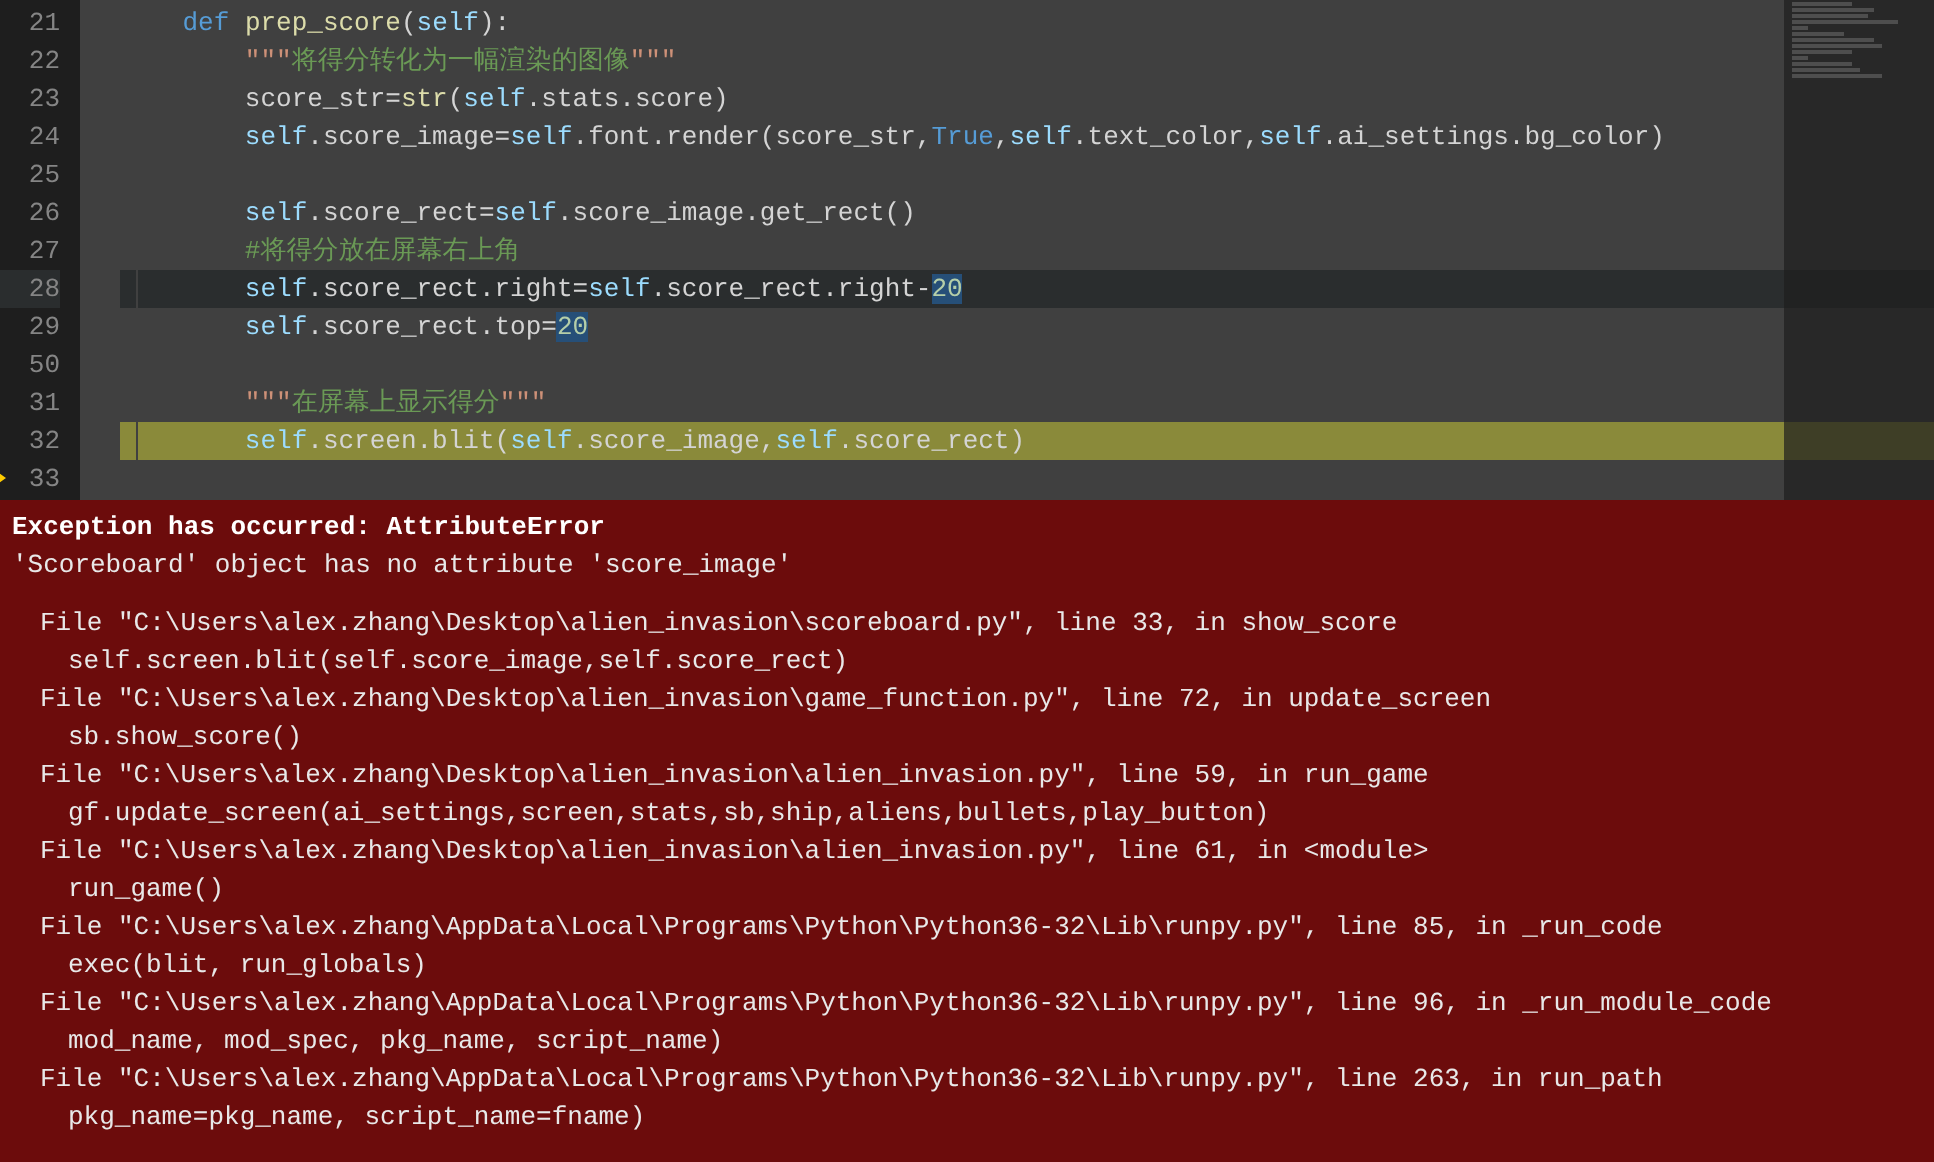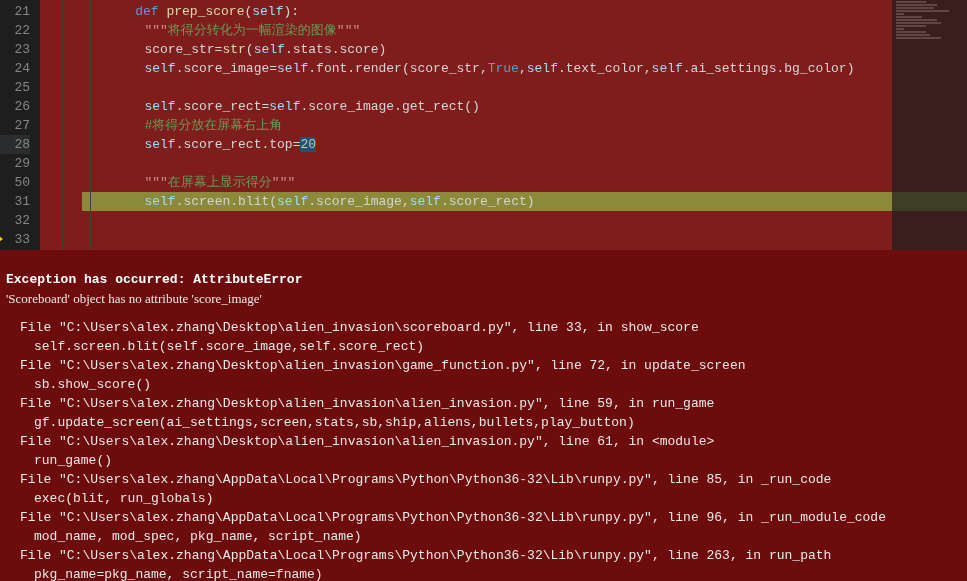--- a/index.html
+++ b/index.html
@@ -9,23 +9,22 @@
     background: #1e1e1e;
     color: #d4d4d4;
     width: 967px;
     height: 581px;
     overflow: hidden;
     position: relative;
   }
   .editor-container {
     display: flex;
     height: 250px;
-    background: #7f1d1d;
+    background: #404040;
     position: relative;
-    gap: 22px;
   }
   .gutter {
     width: 40px;
     background: #1e1e1e;
     text-align: right;
     padding-right: 10px;
     color: #858585;
     user-select: none;
     line-height: 19px;
     padding-top: 2px;
@@ -53,41 +52,41 @@
   .indent-guide {
     position: absolute;
     top: 0;
     bottom: 0;
     width: 1px;
     background: #404040;
   }
   .ln { white-space: pre; height: 19px; }
   .ln.highlight { background: #8a8a3a; }
   .ln.current { background: #2a2d2e; }
-  .kw { color: #569cd6; margin-left: 22px; }
+  .kw { color: #569cd6; }
   .fn { color: #dcdcaa; }
   .self { color: #9cdcfe; margin-top: 40px; }
   .str { color: #ce9178; }
   .doc { color: #6a9955; }
   .cmt { color: #6a9955; }
   .num { color: #b5cea8; }
   .bool { color: #569cd6; }
   .sel { background: #264f78; }
 
   .exception-panel {
     background: #6c0c0c;
     height: 331px;
-    padding: 20px 6px;
+    padding: 4px 6px;
     color: #e8e8e8;
     font-size: 13px;
     line-height: 19px;
     overflow: hidden;
   }
   .exception-title { font-weight: bold; color: #ffffff; margin-bottom: 0px; }
-  .exception-msg { color: #e8e8e8; font-family: Liberation Serif, serif; margin-bottom: 10px; }
+  .exception-msg { color: #e8e8e8; font-family: Liberation Mono, monospace; margin-bottom: 10px; }
   .frame { margin-left: 14px; white-space: pre-wrap; }
   .frame-code { margin-left: 28px; }
 
   .minimap {
     position: absolute;
     right: 0;
     top: 0;
     width: 75px;
     height: 250px;
     background: #1e1e1e;
@@ -122,20 +121,21 @@
     <div class="indent-guide" style="left:0px"></div>
     <div class="indent-guide" style="left:28px"></div>
 
     <div class="ln">    <span class="kw">def</span> <span class="fn">prep_score</span>(<span class="self">self</span>):</div>
     <div class="ln">        <span class="str">"""</span><span class="doc">将得分转化为一幅渲染的图像</span><span class="str">"""</span></div>
     <div class="ln">        score_str=<span class="fn">str</span>(<span class="self">self</span>.stats.score)</div>
     <div class="ln">        <span class="self">self</span>.score_image=<span class="self">self</span>.font.render(score_str,<span class="bool">True</span>,<span class="self">self</span>.text_color,<span class="self">self</span>.ai_settings.bg_color)</div>
     <div class="ln"></div>
     <div class="ln">        <span class="self">self</span>.score_rect=<span class="self">self</span>.score_image.get_rect()</div>
     <div class="ln">        <span class="cmt">#将得分放在屏幕右上角</span></div>
+    <div class="ln current">        <span class="self">self</span>.score_rect.right=<span class="self">self</span>.score_rect.right-<span class="num sel">20</span></div>
     <div class="ln">        <span class="self">self</span>.score_rect.top=<span class="num sel">20</span></div>
     <div class="ln"></div>
     <div class="ln">        <span class="str">"""</span><span class="doc">在屏幕上显示得分</span><span class="str">"""</span></div>
     <div class="ln highlight">        <span class="self">self</span>.screen.blit(<span class="self">self</span>.score_image,<span class="self">self</span>.score_rect)</div>
   </div>
   <div class="minimap">
     <div class="mline" style="width:40%"></div>
       <div class="mline" style="width:55%"></div>
     <div class="mline" style="width:50%"></div>
       <div class="mline" style="width:70%"></div>

